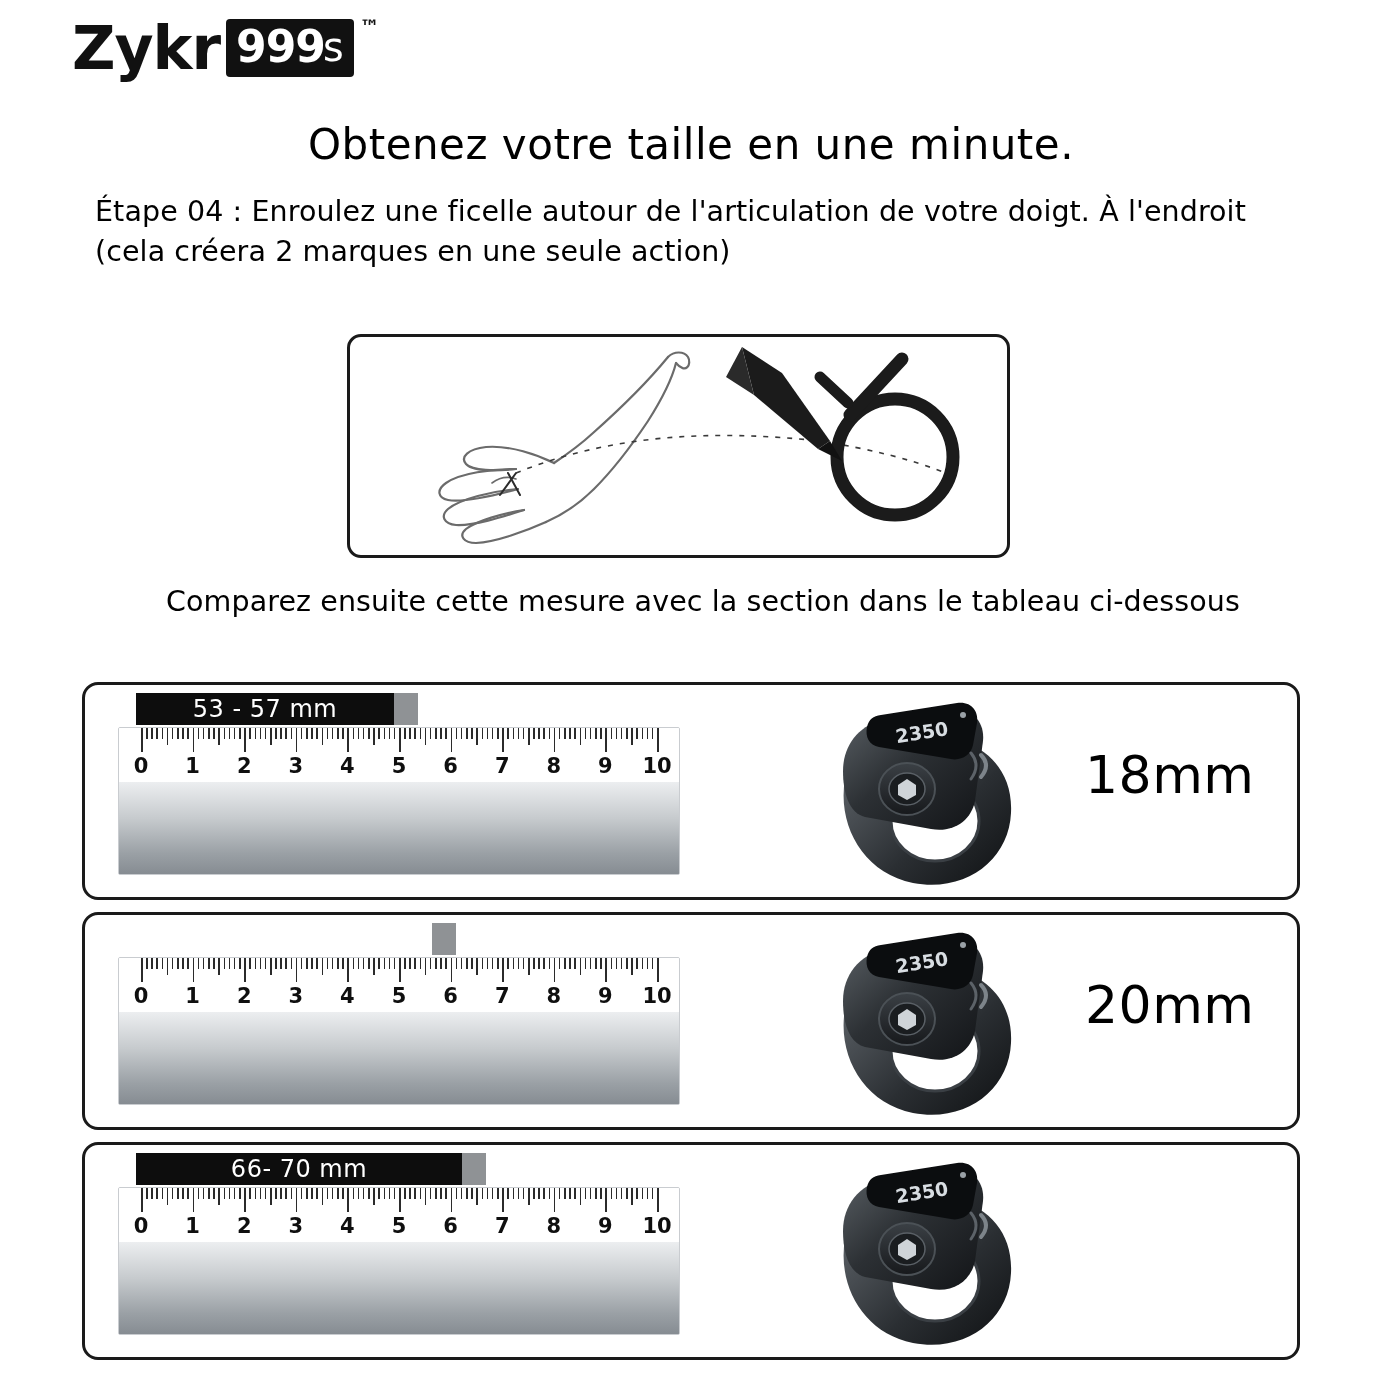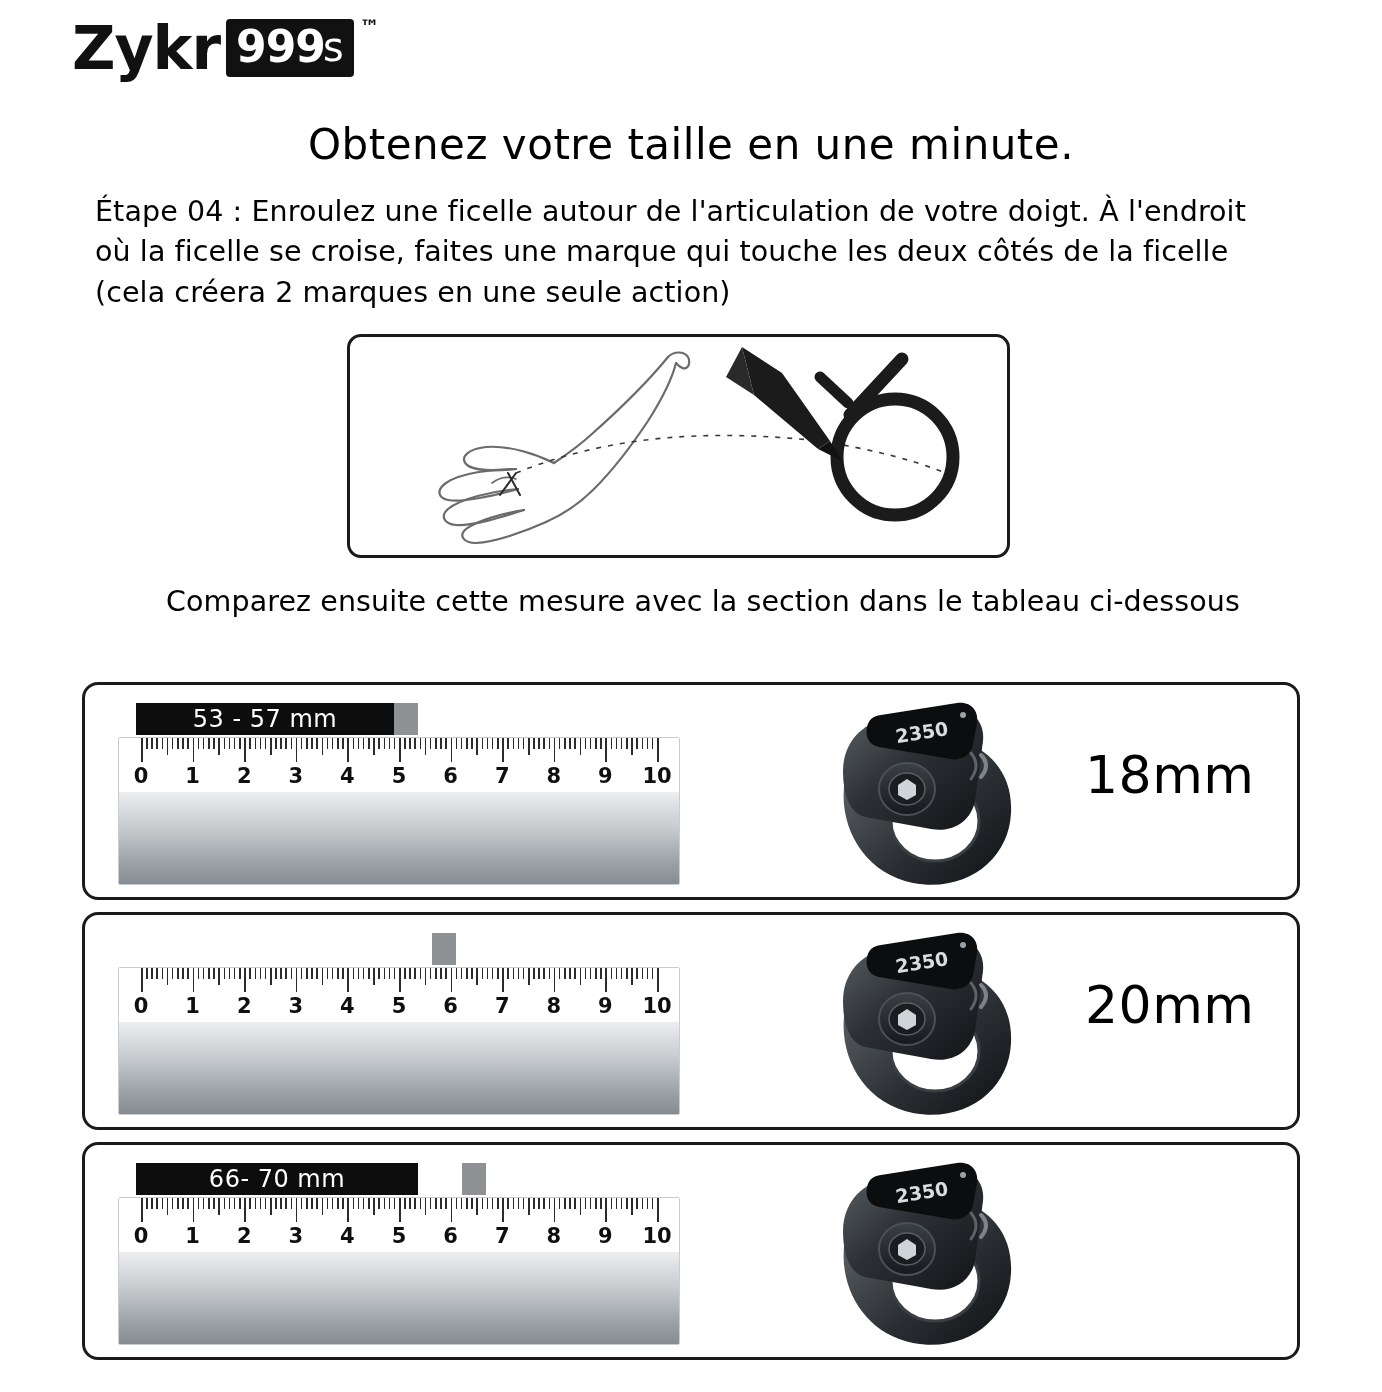--- a/index.html
+++ b/index.html
@@ -121,21 +121,21 @@
     box-sizing: border-box;
     background: #fff;
   }
   #row-0 { top: 682px; }
   #row-1 { top: 912px; }
   #row-2 { top: 1142px; }
 
   .ruler-wrap {
     position: absolute;
     left: 33px;
-    top: 18px;
+    top: 8px;
     width: 560px;
     height: 180px;
   }
   .range-bar {
     position: absolute;
     left: 18px;
     top: 0;
     height: 32px;
     background: #0d0d0d;
     color: #fff;
@@ -221,21 +221,20 @@
     <span class="logo-badge-text">999</span>
     <span class="logo-badge-mark">ƨ</span>
     <span class="logo-tm">™</span>
   </span>
 </div>
 
 <div class="headline">Obtenez votre taille en une minute.</div>
 
 <div class="step-text" id="step1">
   <span class="step-line">Étape 04 : Enroulez une ficelle autour de l'articulation de votre doigt. À l'endroit</span>
-  <span class="step-line">où la ficelle se croise, faites une marque qui touche les deux côtés de la ficelle</span>
   <span class="step-line">(cela créera 2 marques en une seule action)</span>
 </div>
 
 <div class="illus-box">
   <svg width="657" height="218" viewBox="0 0 657 218">
     <g fill="none" stroke="#6b6b6b" stroke-width="2.2" stroke-linecap="round" stroke-linejoin="round">
 
       <path d="M318 20 C 300 42, 270 72, 243 96 C 230 108, 216 118, 204 126"></path>
       <path d="M204 126 C 188 118, 160 108, 136 110 C 118 112, 110 120, 116 127 C 122 134, 146 134, 166 132"></path>
       <path d="M166 132 C 142 132, 110 136, 96 146 C 86 153, 88 161, 98 163 C 114 166, 146 158, 168 152"></path>
@@ -582,21 +581,21 @@
         <ellipse cx="122" cy="96" rx="18" ry="16" fill="#1a1d20" stroke="#5a6066" stroke-width="1.5"></ellipse>
         <path d="M122 86 L 131 92 L 131 102 L 122 107 L 113 102 L 113 92 Z" fill="#cfd4d8"></path>
         <path d="M196 62 q 10 10 0 22" stroke="#7d848a" stroke-width="4" fill="none" stroke-linecap="round"></path>
         <path d="M186 60 q 10 12 0 26" stroke="#5c6268" stroke-width="3" fill="none" stroke-linecap="round"></path>
       </svg></div>
   <div class="size-label">20mm</div>
 </div>
 
 <div class="size-row" id="row-2">
   <div class="ruler-wrap">
-    <div class="range-bar" style="width: 282px;">66- 70 mm</div>
+    <div class="range-bar" style="width: 326px;">66- 70 mm</div>
     <div class="range-cap" style="left: 344px;"></div>
     <div class="ruler">
       <div class="ruler-top"></div>
       <div class="ticks">
           <div class="tick major" style="left: 22px;"></div>
           <div class="tick minor" style="left: 27.16px;"></div>
           <div class="tick minor" style="left: 32.32px;"></div>
           <div class="tick minor" style="left: 37.48px;"></div>
           <div class="tick minor" style="left: 42.64px;"></div>
           <div class="tick mid" style="left: 47.8px;"></div>

